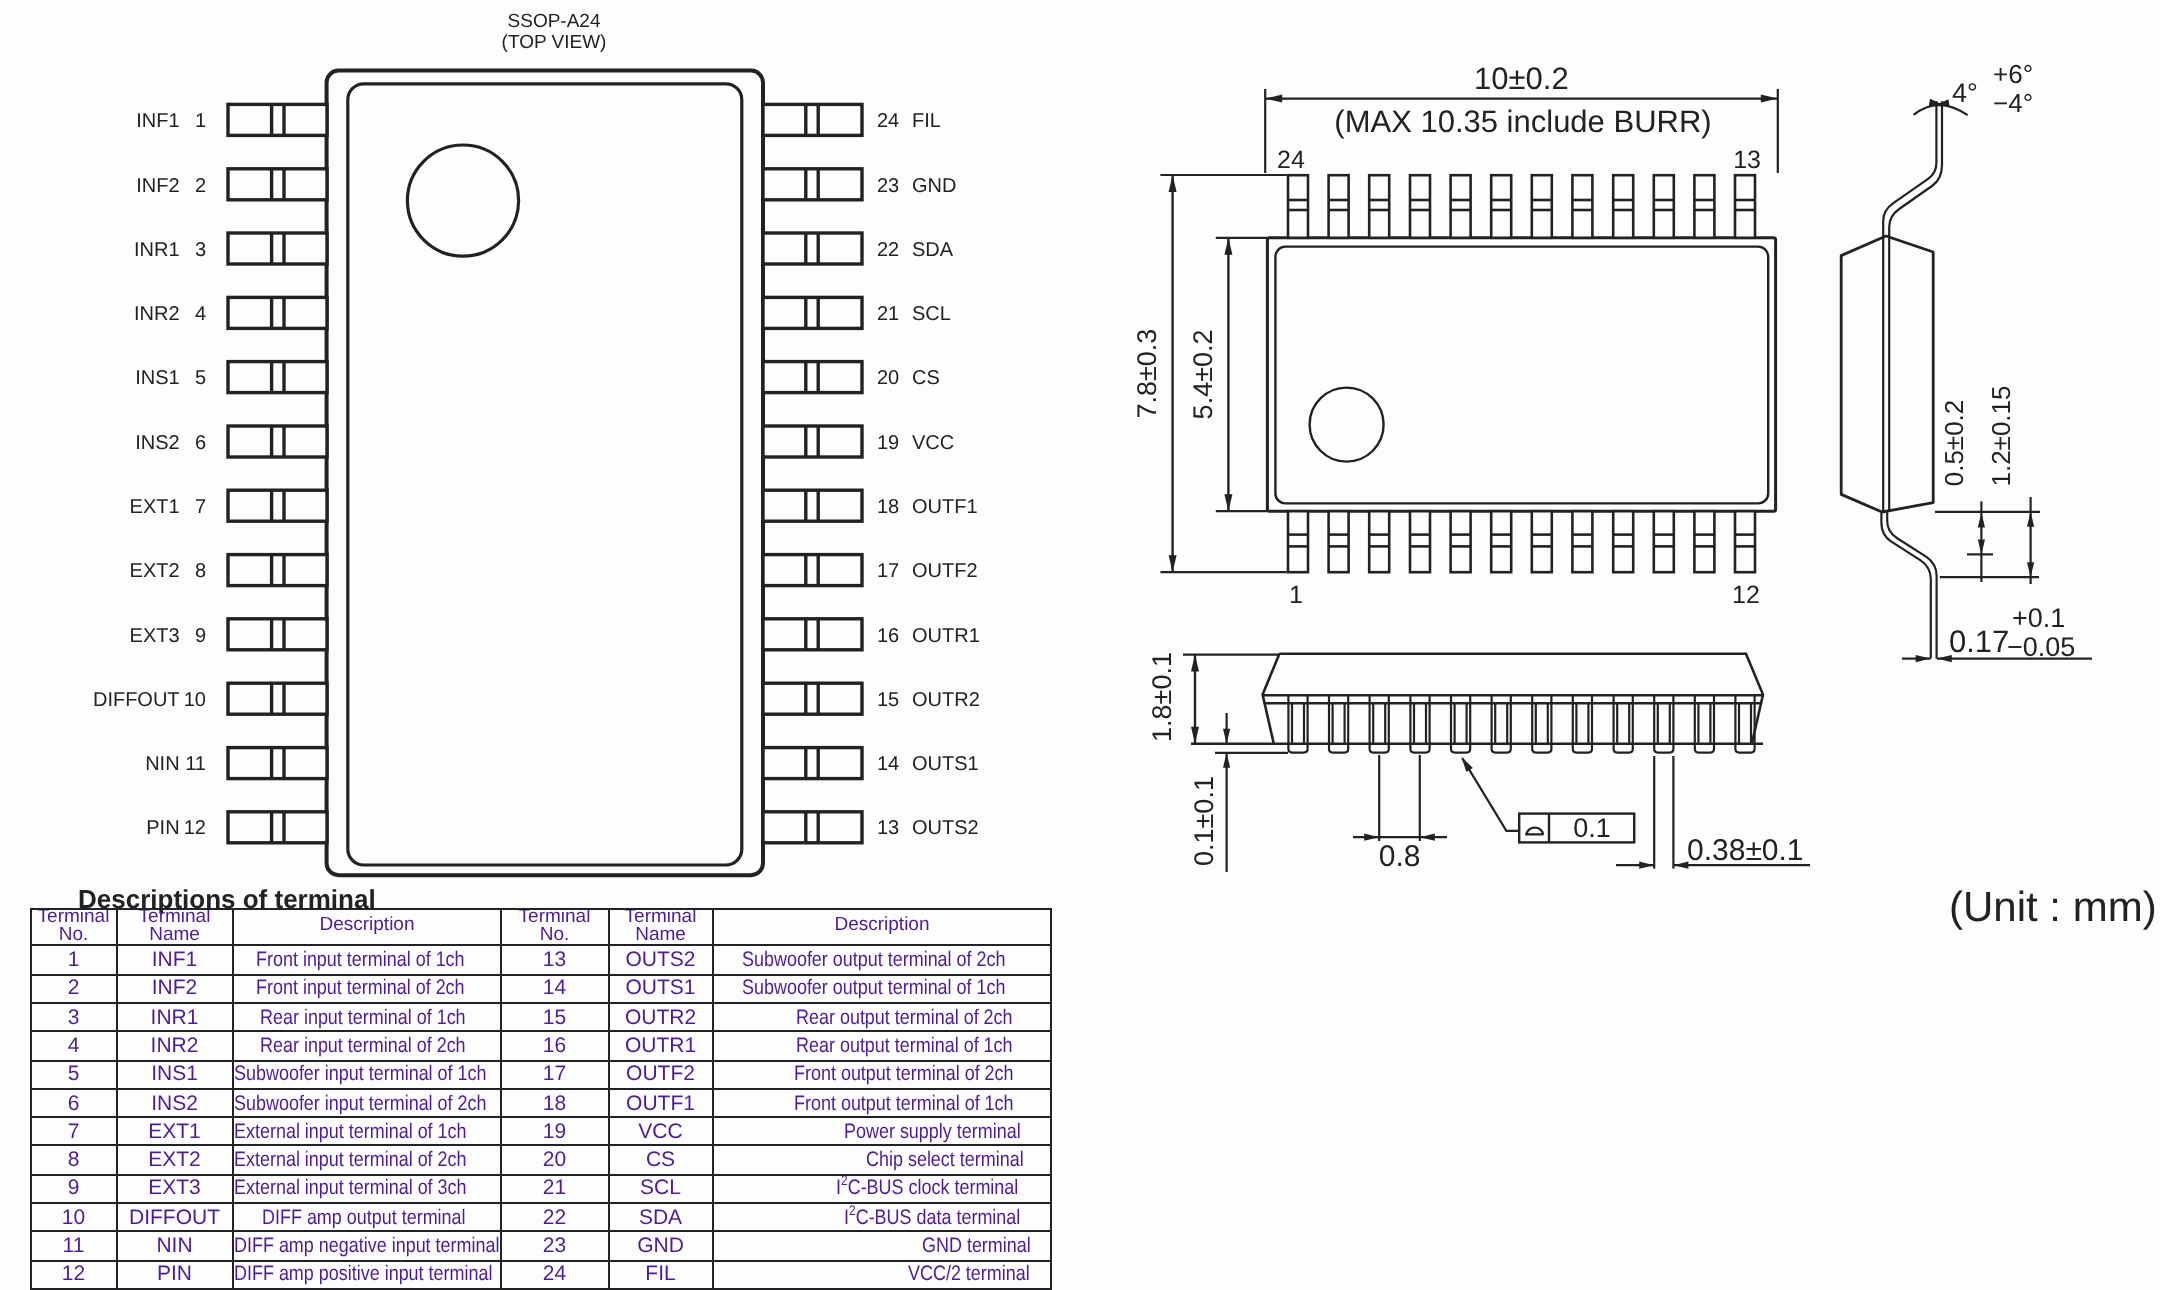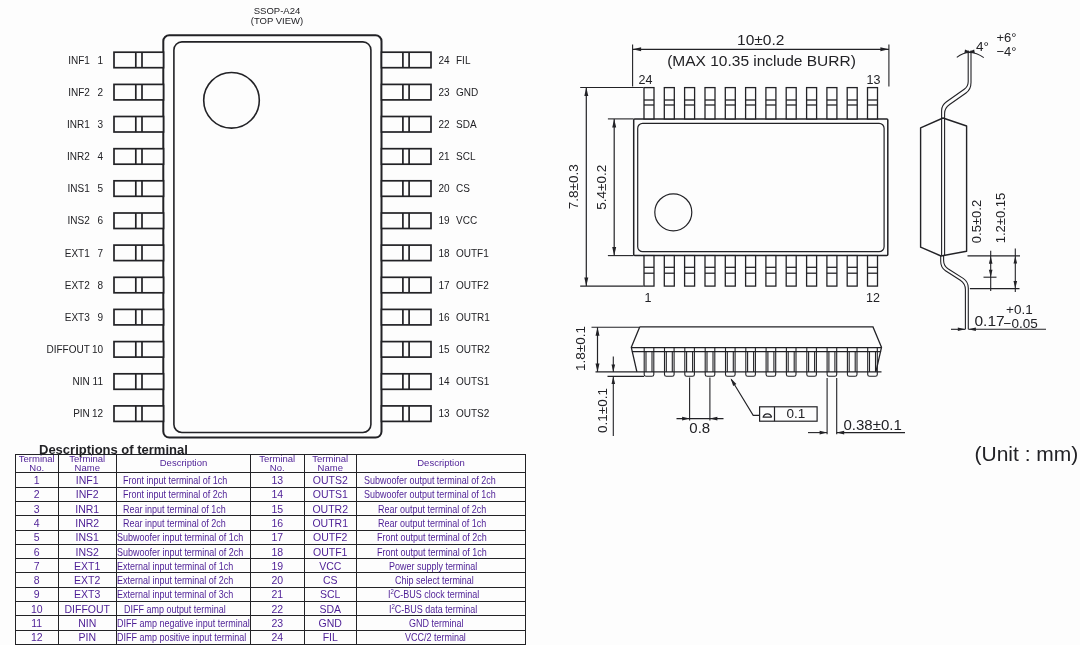--- a/index.html
+++ b/index.html
@@ -5,21 +5,21 @@
   html,body{margin:0;padding:0;}
   body{width:1080px;height:645px;background:#fdfdfd;font-family:"Liberation Sans",sans-serif;overflow:hidden;}
   .wrap{position:relative;width:964px;height:645px;}
   .wrap svg{position:absolute;left:0;top:0;}
   .tbltitle{position:absolute;left:15px;top:442px;font-size:13px;font-weight:bold;color:#222226;padding-left:24px;}
   table.term{position:absolute;left:15px;top:454px;border-collapse:collapse;table-layout:fixed;width:510px;color:#4c1d95;}
   table.term td,table.term th{border:1px solid #222226;padding:0;font-weight:normal;overflow:hidden;white-space:nowrap;}
   table.term th{font-size:9.5px;line-height:8.7px;height:16px;text-align:center;vertical-align:middle;}
   table.term td{font-size:10.5px;height:13.3px;vertical-align:middle;}
   td.c{text-align:center;}
-  td.d{text-align:center;padding-left:3.5px;}
+  td.d{text-align:right;padding-left:3.5px;}
   span.fit{display:inline-block;transform:scaleX(.855);transform-origin:0 50%;}
   td.d sup{font-size:7px;vertical-align:super;line-height:0;}
 </style>
 </head>
 <body>
 <div class="wrap">
 <svg width="1080" height="645" viewBox="0 0 1080 645">
 
 <text x="277" y="13.5" font-size="9.5" text-anchor="middle" fill="#222226">SSOP-A24</text>
 

